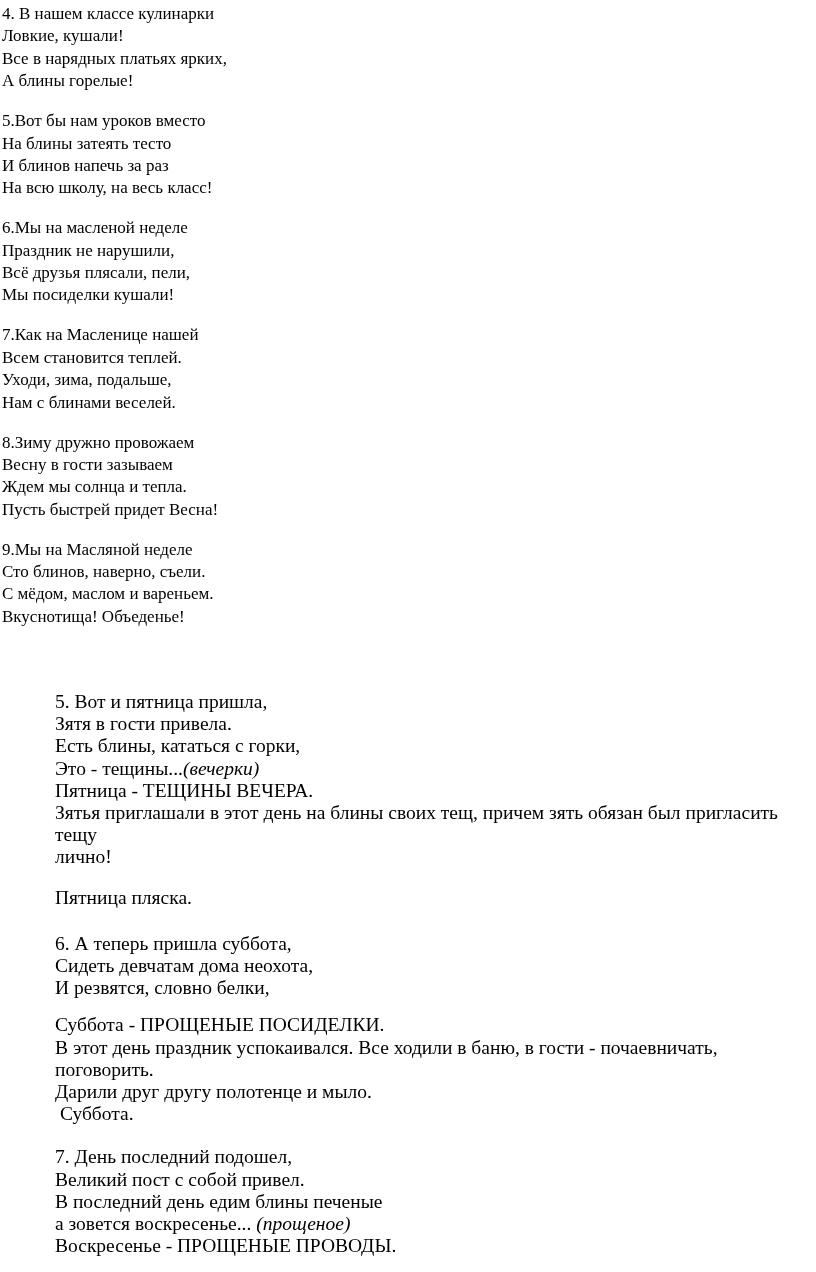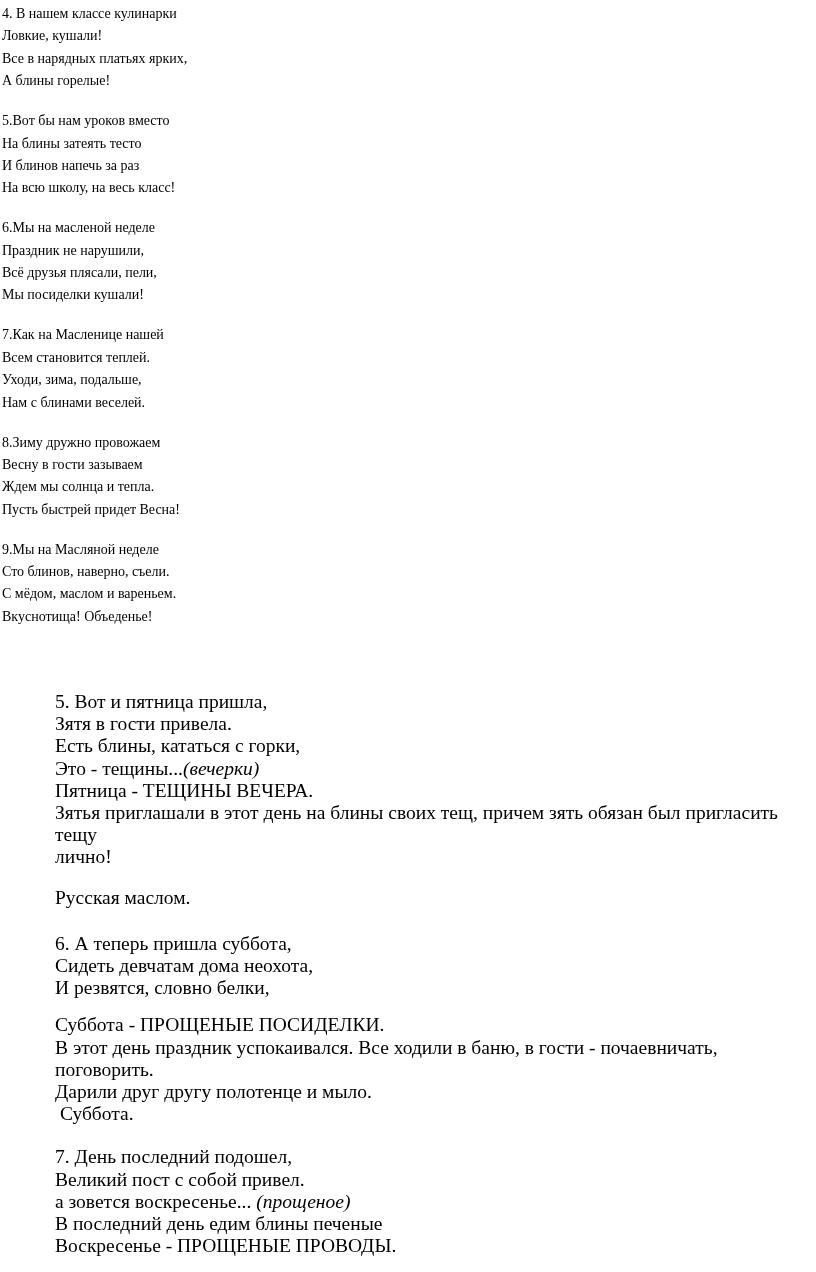--- a/index.html
+++ b/index.html
@@ -19,21 +19,21 @@
     position: relative;
     width: 816px;
     height: 1272px;
     background: #ffffff;
   }
   
   .poem {
     position: absolute;
     left: 2px;
     top: 3px;
-    font-size: 14px;
+    font-size: 17px;
     line-height: 22.4px;
   }
   .verse {
     margin-bottom: 17.5px;
   }
   .verse:last-child {
     margin-bottom: 0;
   }
   
   .details {
@@ -102,35 +102,35 @@
     <div class="block block-fri">
         <div class="line"><span class="b">5. Вот и пятница пришла,</span></div>
         <div class="line"><span class="b">Зятя в гости привела.</span></div>
         <div class="line"><span class="b">Есть блины, кататься с горки,</span></div>
         <div class="line"><span class="b">Это - тещины...</span><span class="b i">(вечерки)</span></div>
         <div class="line"><span>Пятница </span><span class="b">- ТЕЩИНЫ ВЕЧЕРА.</span></div>
         <div class="line"><span>Зятья приглашали в этот день на блины своих тещ, причем зять обязан был пригласить тещу</span></div>
         <div class="line"><span>лично!</span></div>
       </div>
     <div class="block block-dance">
-        <div class="line"><span class="b">Русская маслом.</span></div>
+        <div class="line"><span class="b">Пятница пляска.</span></div>
       </div>
     <div class="block block-sat">
         <div class="line"><span>6. А теперь пришла суббота,</span></div>
         <div class="line"><span>Сидеть девчатам дома неохота,</span></div>
         <div class="line"><span>И резвятся, словно белки,</span></div>
       </div>
     <div class="block block-sat-desc">
         <div class="line"><span class="b">Суббота</span><span> - ПРОЩЕНЫЕ ПОСИДЕЛКИ.</span></div>
         <div class="line"><span>В этот день праздник успокаивался. Все ходили в баню, в гости - почаевничать, поговорить.</span></div>
         <div class="line"><span>Дарили друг другу полотенце и мыло.</span></div>
         <div class="line"><span> </span><span class="b">Суббота</span><span>.</span></div>
       </div>
     <div class="block block-sun">
         <div class="line"><span class="b">7. День последний подошел,</span></div>
         <div class="line"><span class="b">Великий пост с собой привел.</span></div>
+        <div class="line"><span class="b">В последний день едим блины печеные</span></div>
         <div class="line"><span class="b">а зовется воскресенье... </span><span class="b i">(прощеное)</span></div>
-        <div class="line"><span class="b">В последний день едим блины печеные</span></div>
         <div class="line"><span class="b">Воскресенье</span><span> - ПРОЩЕНЫЕ ПРОВОДЫ.</span></div>
       </div>
   </div>
 
 </div>
 
 </body></html>

